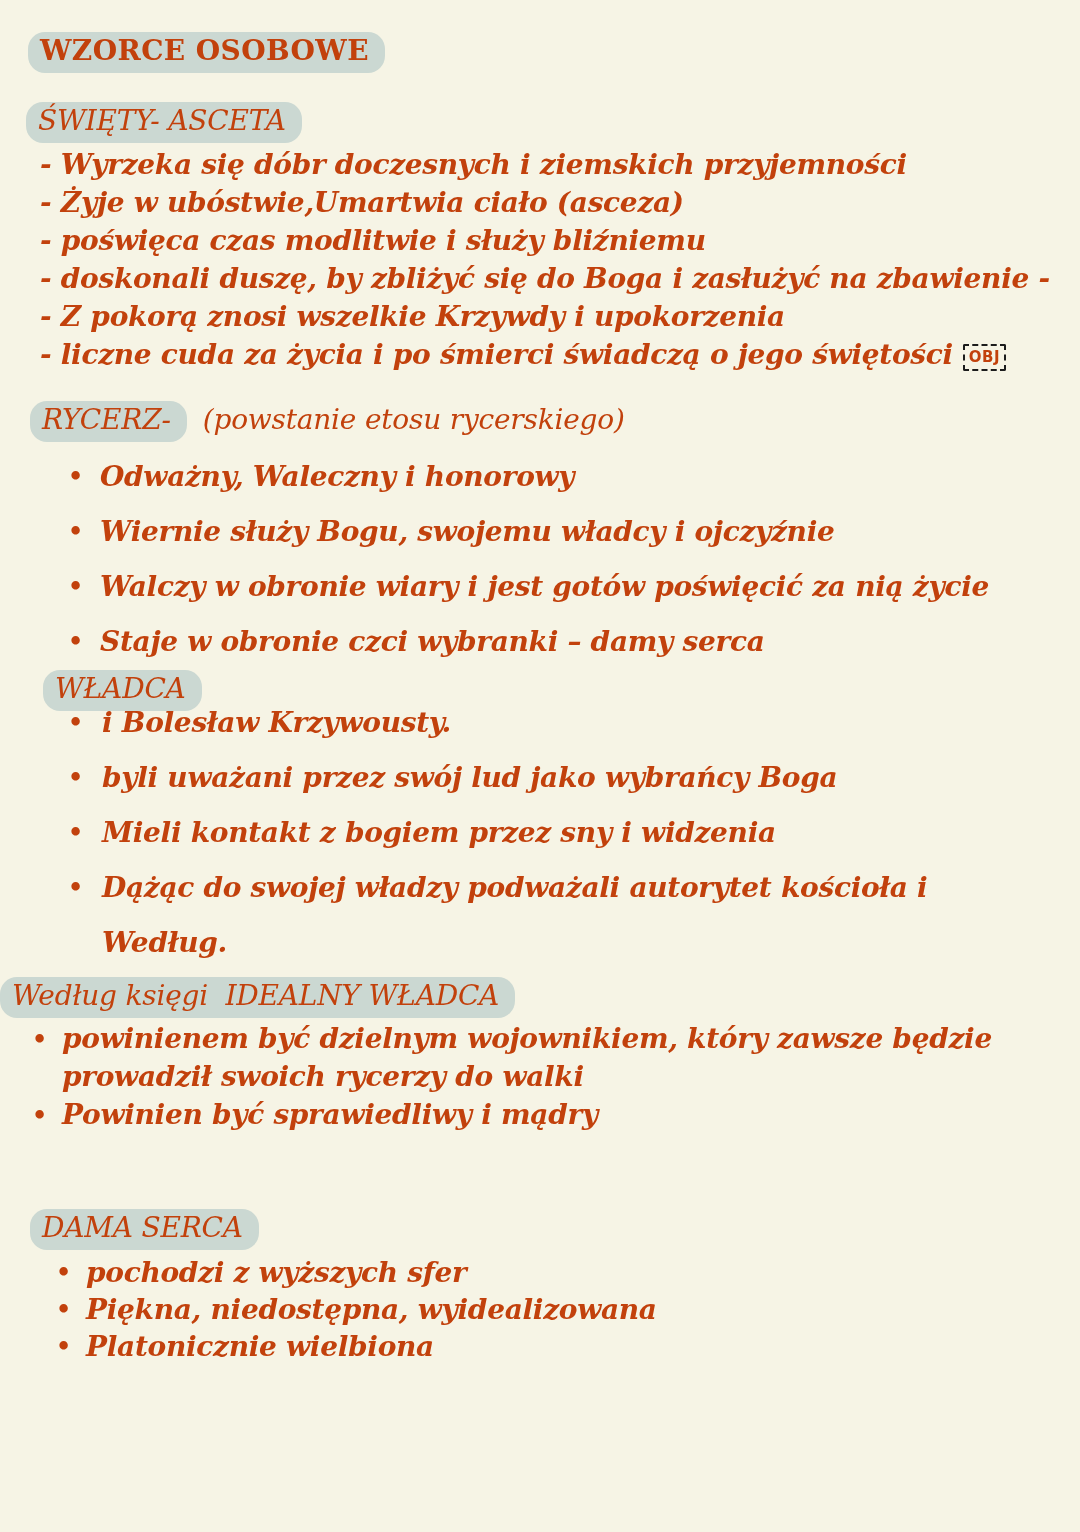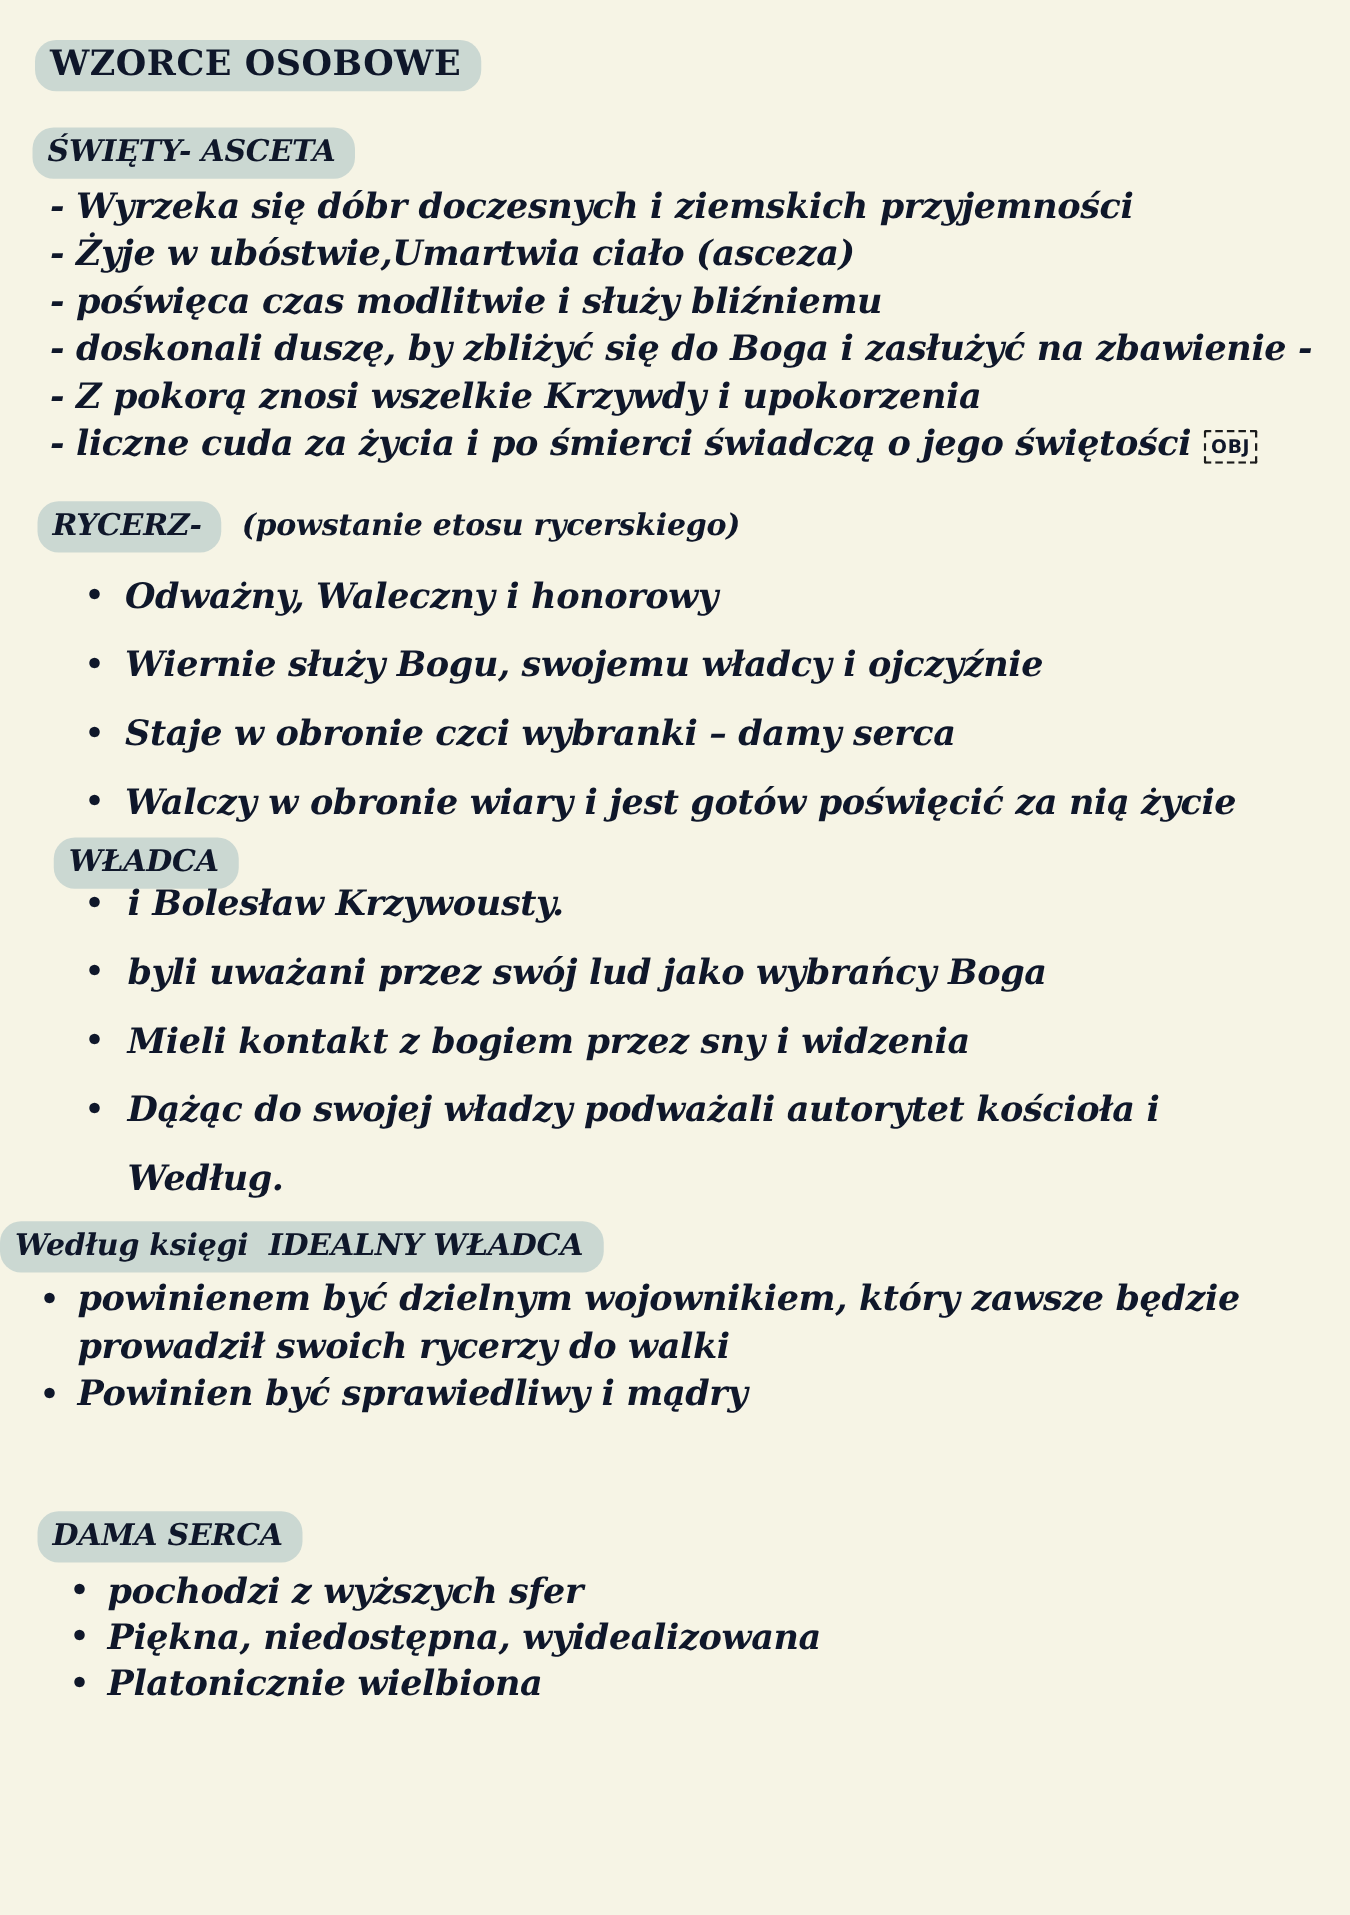--- a/index.html
+++ b/index.html
@@ -2,35 +2,35 @@
 <html><head>
 <meta charset="utf-8">
 <style>
   html,body{margin:0;padding:0;}
   .page{
     position:relative;
     width:1080px;height:1532px;
     background:#f6f4e5;
     overflow:hidden;
     font-family:"DejaVu Serif","Liberation Serif",serif;
-    color:#0f172a;
+    color:#c2410c;
   }
   
   .hl{
     display:inline-block;
     background:#cbd8d2;
     border-radius:17px;
     padding:2px 16px 5px 12px;
     line-height:34px;
   }
   .head{
     position:absolute;
-    font-weight:bold;
+    font-weight:normal;
     font-style:italic;
-    font-size:24px;
+    font-size:28px;
     letter-spacing:-0.2px;
     white-space:nowrap;
     text-align:center;
   }
   .title{
     position:absolute;
     font-weight:bold;
     font-style:normal;
     font-size:28px;
     letter-spacing:0.4px;
@@ -101,24 +101,24 @@
     <span class="hl">RYCERZ-</span><span class="rest">(powstanie etosu rycerskiego)</span>
   </div>
   <ul class="blist body-lines lh39" style="left:100px;top:441px;--boff:-32px;">
     <li>
         <div class="ln">Odważny, Waleczny i honorowy</div>
       </li>
     <li>
         <div class="ln">Wiernie służy Bogu, swojemu władcy i ojczyźnie</div>
       </li>
     <li>
-        <div class="ln">Staje w obronie czci wybranki – damy serca</div>
+        <div class="ln">Walczy w obronie wiary i jest gotów poświęcić za nią życie</div>
       </li>
     <li>
-        <div class="ln">Walczy w obronie wiary i jest gotów poświęcić za nią życie</div>
+        <div class="ln">Staje w obronie czci wybranki – damy serca</div>
       </li>
   </ul>
 
   <div class="head" style="left:43px;top:670px;">
     <span class="hl">WŁADCA</span>
   </div>
   <ul class="blist body-lines lh39" style="left:102px;top:687px;--boff:-34px;">
     <li>
       <div class="ln">i Bolesław Krzywousty.</div>
     </li>

